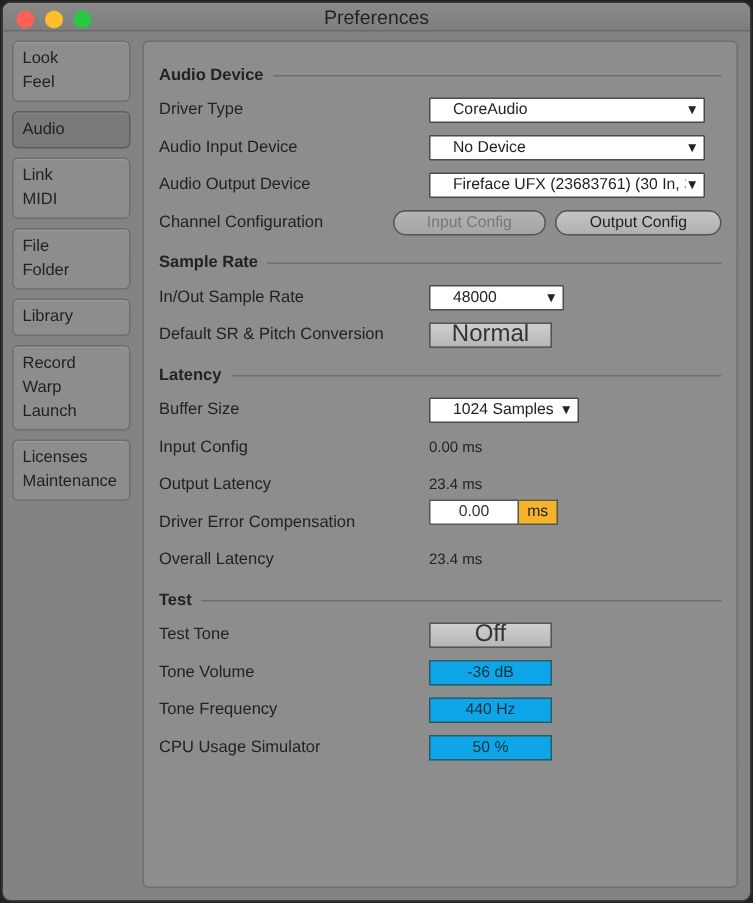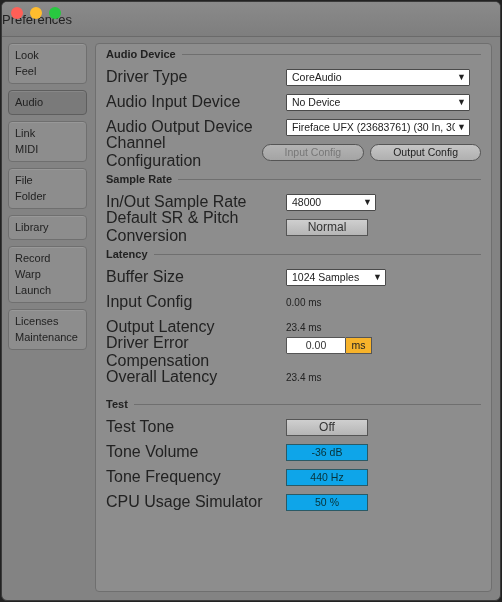--- a/index.html
+++ b/index.html
@@ -1,51 +1,51 @@
 <!DOCTYPE html>
 <html><head>
 <meta charset="utf-8">
 <style>
   *{box-sizing:border-box;margin:0;padding:0}
   html,body{width:502px;height:602px}
   body{background:#222;font-family:-apple-system,Helvetica,Arial,sans-serif;font-size:11px;color:#333;padding:1px}
   .win{width:500px;height:600px;border:1px solid #3a3a3a;background:#838383;display:flex;flex-direction:column;border-radius:6px;overflow:hidden}
-  .titlebar{height:35px;background:linear-gradient(#8a8a8a,#7e7e7e);border-bottom:1px solid #6a6a6a;position:relative;display:flex;align-items:center;}
+  .titlebar{height:19px;background:linear-gradient(#8a8a8a,#7e7e7e);border-bottom:1px solid #6a6a6a;position:relative;display:flex;align-items:center;justify-content:center}
   .tl{display:flex;gap:7px;position:absolute;left:9px;top:5px}
   .tl div{width:12px;height:12px;border-radius:50%}
   .c-red{background:#ff5f57}
   .c-yel{background:#ffbd2e}
   .c-grn{background:#28c840}
   .title{font-size:13px;color:#222;font-weight:500}
   .body{flex:1;display:flex}
   
   .sidebar{width:85px;padding:6px 0 6px 6px;display:flex;flex-direction:column;gap:6px}
   .sgroup{background:#8d8d8d;border:1px solid #6f6f6f;border-radius:4px;padding:3px 4px 4px 4px;box-shadow:inset 0 1px 0 rgba(255,255,255,.1)}
   .sgroup.active{background:#7a7a7a;border-color:#5e5e5e}
   .sitem{font-size:11px;color:#222;padding:1px 2px;line-height:14px}
   
   .content{flex:1;padding:6px 8px 8px 8px;overflow:hidden}
   .panel{background:#8d8d8d;border:1px solid #6f6f6f;border-radius:4px;padding:4px 10px 14px 10px;height:100%}
   .sechead{font-weight:700;font-size:11px;color:#222;display:flex;align-items:center;margin:10px 0 6px 0}
-  .sechead:first-child{margin-top:0}
+  .sechead:first-child{margin-top:12px}
   .sechead .dash{flex:1;height:1px;background:#6f6f6f;margin-left:6px}
   .row{display:flex;align-items:center;height:22px;margin:3px 0}
-  .lbl{width:180px;font-size:16px;color:#222}
+  .lbl{width:180px;font-size:11px;color:#222}
   .ctl{flex:1;display:flex;gap:6px}
   
-  .dd{display:flex;align-items:center;height:17px;background:#fff;border:1px solid #4a4a4a;font-size:10.5px;padding:0 3px 0 5px;min-width:90px;color:#222;justify-content:space-between;border-radius:1px}
+  .dd{display:flex;align-items:center;height:17px;background:#fff;border:1px solid #4a4a4a;font-size:10.5px;padding:0 3px 0 15px;min-width:90px;color:#222;justify-content:space-between;border-radius:1px}
   .dd .arr{font-size:9px;color:#222}
   .dd.wide{width:184px}
   .dd.med{width:82px}
   .dd.sam{width:100px}
   
   .pill{height:17px;border:1px solid #555;border-radius:9px;background:linear-gradient(#c5c5c5,#b0b0b0);font-size:10.5px;color:#222;display:flex;align-items:center;justify-content:center;padding:0 22px;min-width:80px;white-space:nowrap}
   .pill.dis{color:#777;background:linear-gradient(#b4b4b4,#a4a4a4)}
   
-  .btn{height:17px;border:1px solid #555;background:linear-gradient(#cfcfcf,#b5b5b5);font-size:12px;display:flex;align-items:center;justify-content:center;width:82px}
+  .btn{height:17px;border:1px solid #555;background:linear-gradient(#cfcfcf,#b5b5b5);font-size:16px;display:flex;align-items:center;justify-content:center;width:82px}
   .val{font-size:10px;color:#222}
   
   .numwrap{display:flex;height:31px}
   .numbox{height:17px;border:1px solid #555;background:#fff;font-size:10.5px;text-align:center;display:flex;align-items:center;justify-content:center;width:60px;border-radius:1px}
   .unit{height:17px;border:1px solid #555;border-left:none;background:#f7b32b;color:#222;font-size:10.5px;display:flex;align-items:center;justify-content:center;width:26px}
   
   .cbox{height:17px;border:1px solid #2a5a66;background:#0ea5e9;font-size:10.5px;display:flex;align-items:center;justify-content:center;width:82px;color:#083238}
 </style>
 </head>
 <body>

